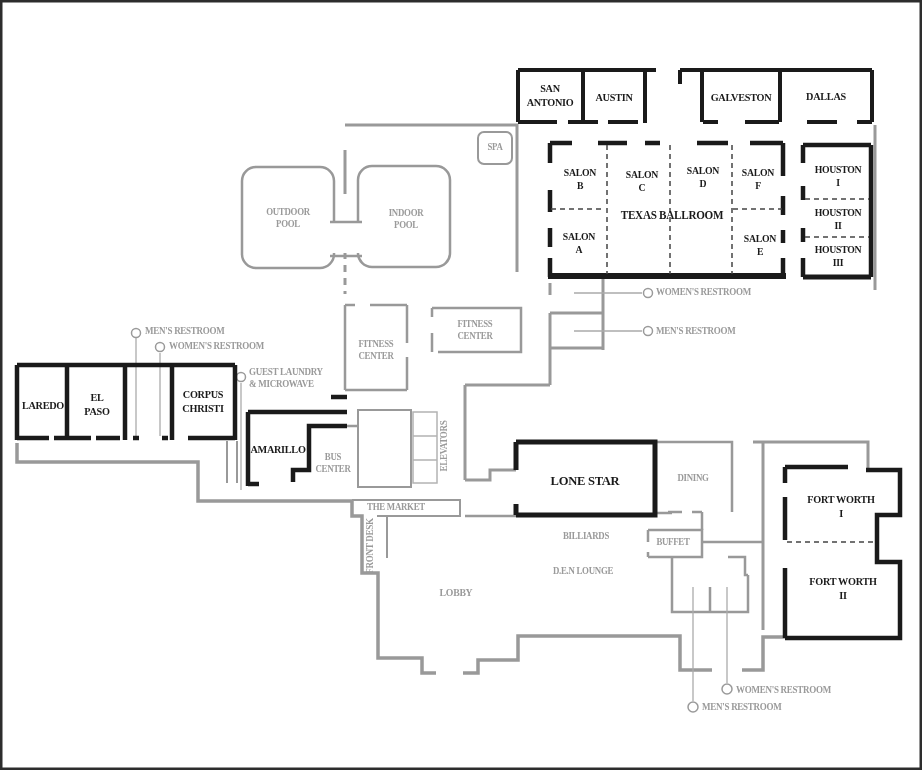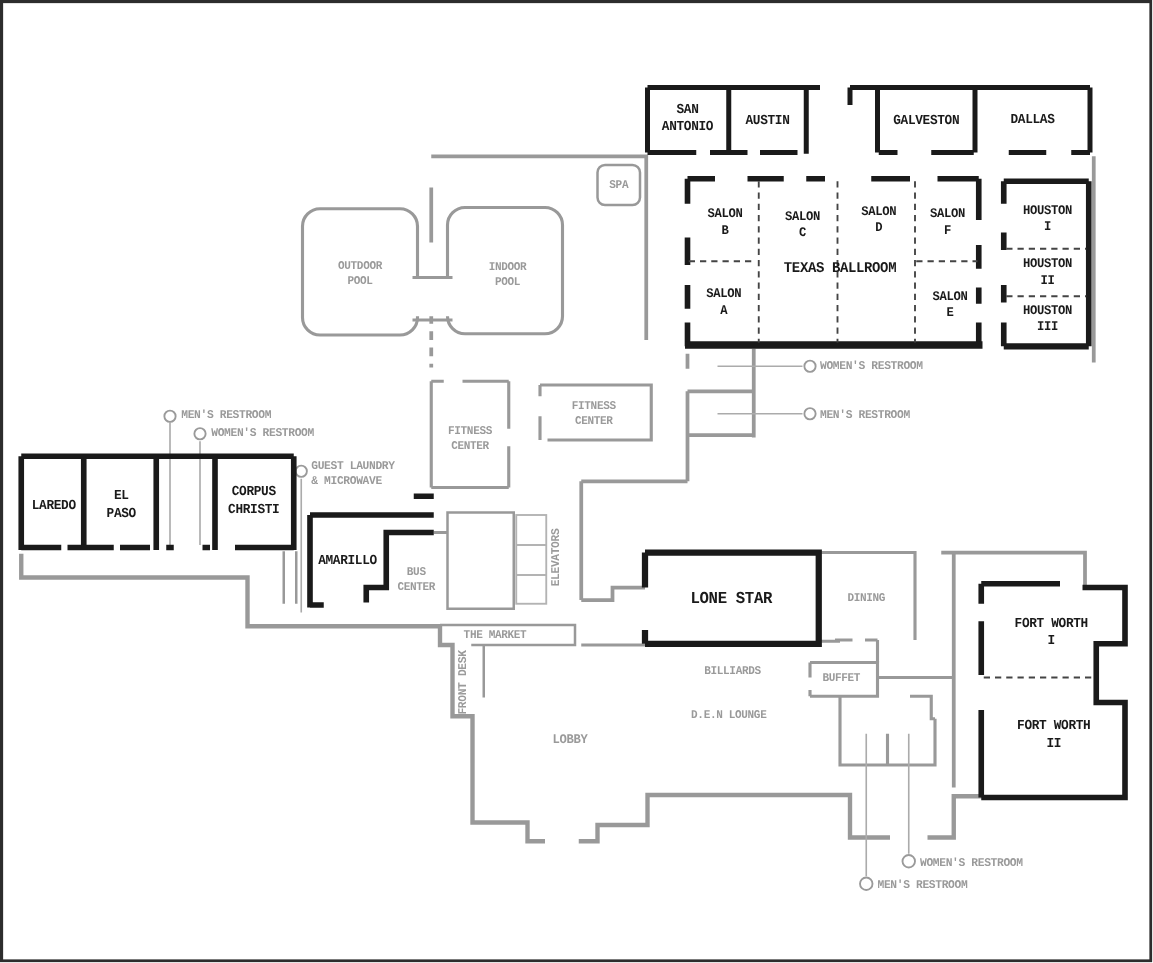--- a/index.html
+++ b/index.html
@@ -1,18 +1,18 @@
 <!DOCTYPE html>
 <html><head>
 <meta charset="utf-8">
 <style>
   html,body{margin:0;padding:0;background:#ffffff;}
   .stage{
     position:relative;width:922px;height:770px;background:#fff;overflow:hidden;
-    font-family:Liberation Mono, monospace;
+    font-family:Liberation Serif, serif;
   }
   .lbl{
     position:absolute;font-weight:700;text-align:center;white-space:pre-line;
     line-height:1.25;letter-spacing:-0.3px;
     transform:translate(-50%,-50%) scaleX(0.93);
   }
   .black{color:#1a1a1a;}
   .gray{color:#9a9a9a;}
   .left{transform:translate(0,-50%) scaleX(0.95);transform-origin:left center;text-align:left;}
   .rot{transform:translate(-50%,-50%) rotate(-90deg) scaleX(0.95);}

